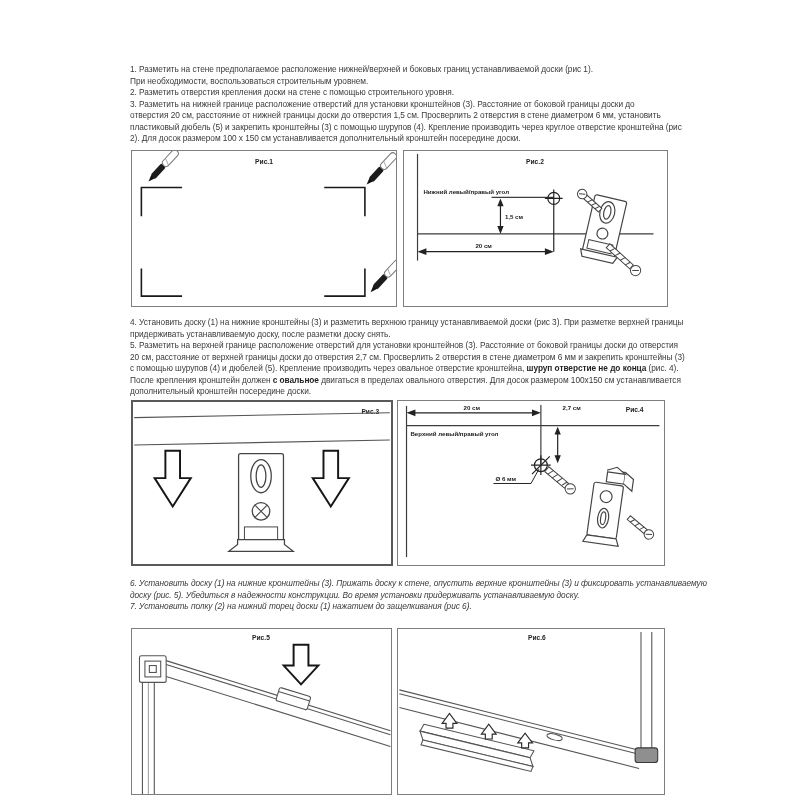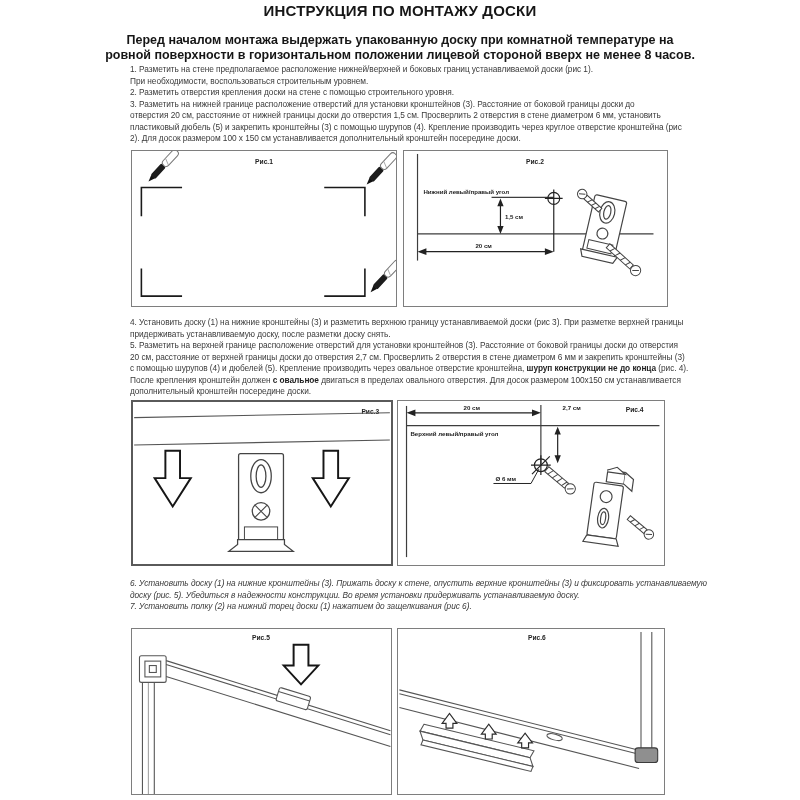--- a/index.html
+++ b/index.html
@@ -35,38 +35,35 @@
   svg text { font-family:"Liberation Sans","DejaVu Sans",sans-serif; fill:#222; }
   .figlabel  { font-size:6.8px; font-weight:700; }
   .dimlabel  { font-size:6.2px; font-weight:700; }
   .notelabel { font-size:6.2px; font-weight:700; }
 </style>
 </head>
 <body>
 
 <div class="page">
 
-  <div class="title">ИНСТРУКЦИЯ ПО МОНТАЖУ ДОСКИ</div>
-
-  <div class="intro">Перед началом монтажа выдержать упакованную доску при комнатной температуре на
-ровной поверхности в горизонтальном положении лицевой стороной вверх не менее 8 часов.</div>
+
 
   <div class="steps" id="steps-1">1. Разметить на стене предполагаемое расположение нижней/верхней и боковых границ устанавливаемой доски (рис 1).
 При необходимости, воспользоваться строительным уровнем.
 2. Разметить отверстия крепления доски на стене с помощью строительного уровня.
 3. Разметить на нижней границе расположение отверстий для установки кронштейнов (3). Расстояние от боковой границы доски до
 отверстия 20 см, расстояние от нижней границы доски до отверстия 1,5 см. Просверлить 2 отверстия в стене диаметром 6 мм, установить
 пластиковый дюбель (5) и закрепить кронштейны (3) с помощью шурупов (4). Крепление производить через круглое отверстие кронштейна (рис
 2). Для досок размером 100 х 150 см устанавливается дополнительный кронштейн посередине доски.</div>
 
   <div class="steps" id="steps-2"><span>4. Установить доску (1) на нижние кронштейны (3) и разметить верхнюю границу устанавливаемой доски (рис 3). При разметке верхней границы
 придерживать устанавливаемую доску, после разметки доску снять.
 </span><span>5. Разметить на верхней границе расположение отверстий для установки кронштейнов (3). Расстояние от боковой границы доски до отверстия
 20 см, расстояние от верхней границы доски до отверстия 2,7 см. Просверлить 2 отверстия в стене диаметром 6 мм и закрепить кронштейны (3)
-с помощью шурупов (4) и дюбелей (5). Крепление производить через овальное отверстие кронштейна, </span><b>шуруп конструкции не до конца</b><span> (рис. 4).
+с помощью шурупов (4) и дюбелей (5). Крепление производить через овальное отверстие кронштейна, </span><b>шуруп отверстие не до конца</b><span> (рис. 4).
 После крепления кронштейн должен </span><b>с овальное</b><span> двигаться в пределах овального отверстия. Для досок размером 100х150 см устанавливается
 дополнительный кронштейн посередине доски.</span></div>
 
   <div class="steps" id="steps-3">6. Установить доску (1) на нижние кронштейны (3). Прижать доску к стене, опустить верхние кронштейны (3) и фиксировать устанавливаемую
 доску (рис. 5). Убедиться в надежности конструкции. Во время установки придерживать устанавливаемую доску.
 7. Установить полку (2) на нижний торец доски (1) нажатием до защелкивания (рис 6).</div>
 
   <div class="figbox" id="fig1">
     <svg viewBox="0 0 266 157">
       <defs>

